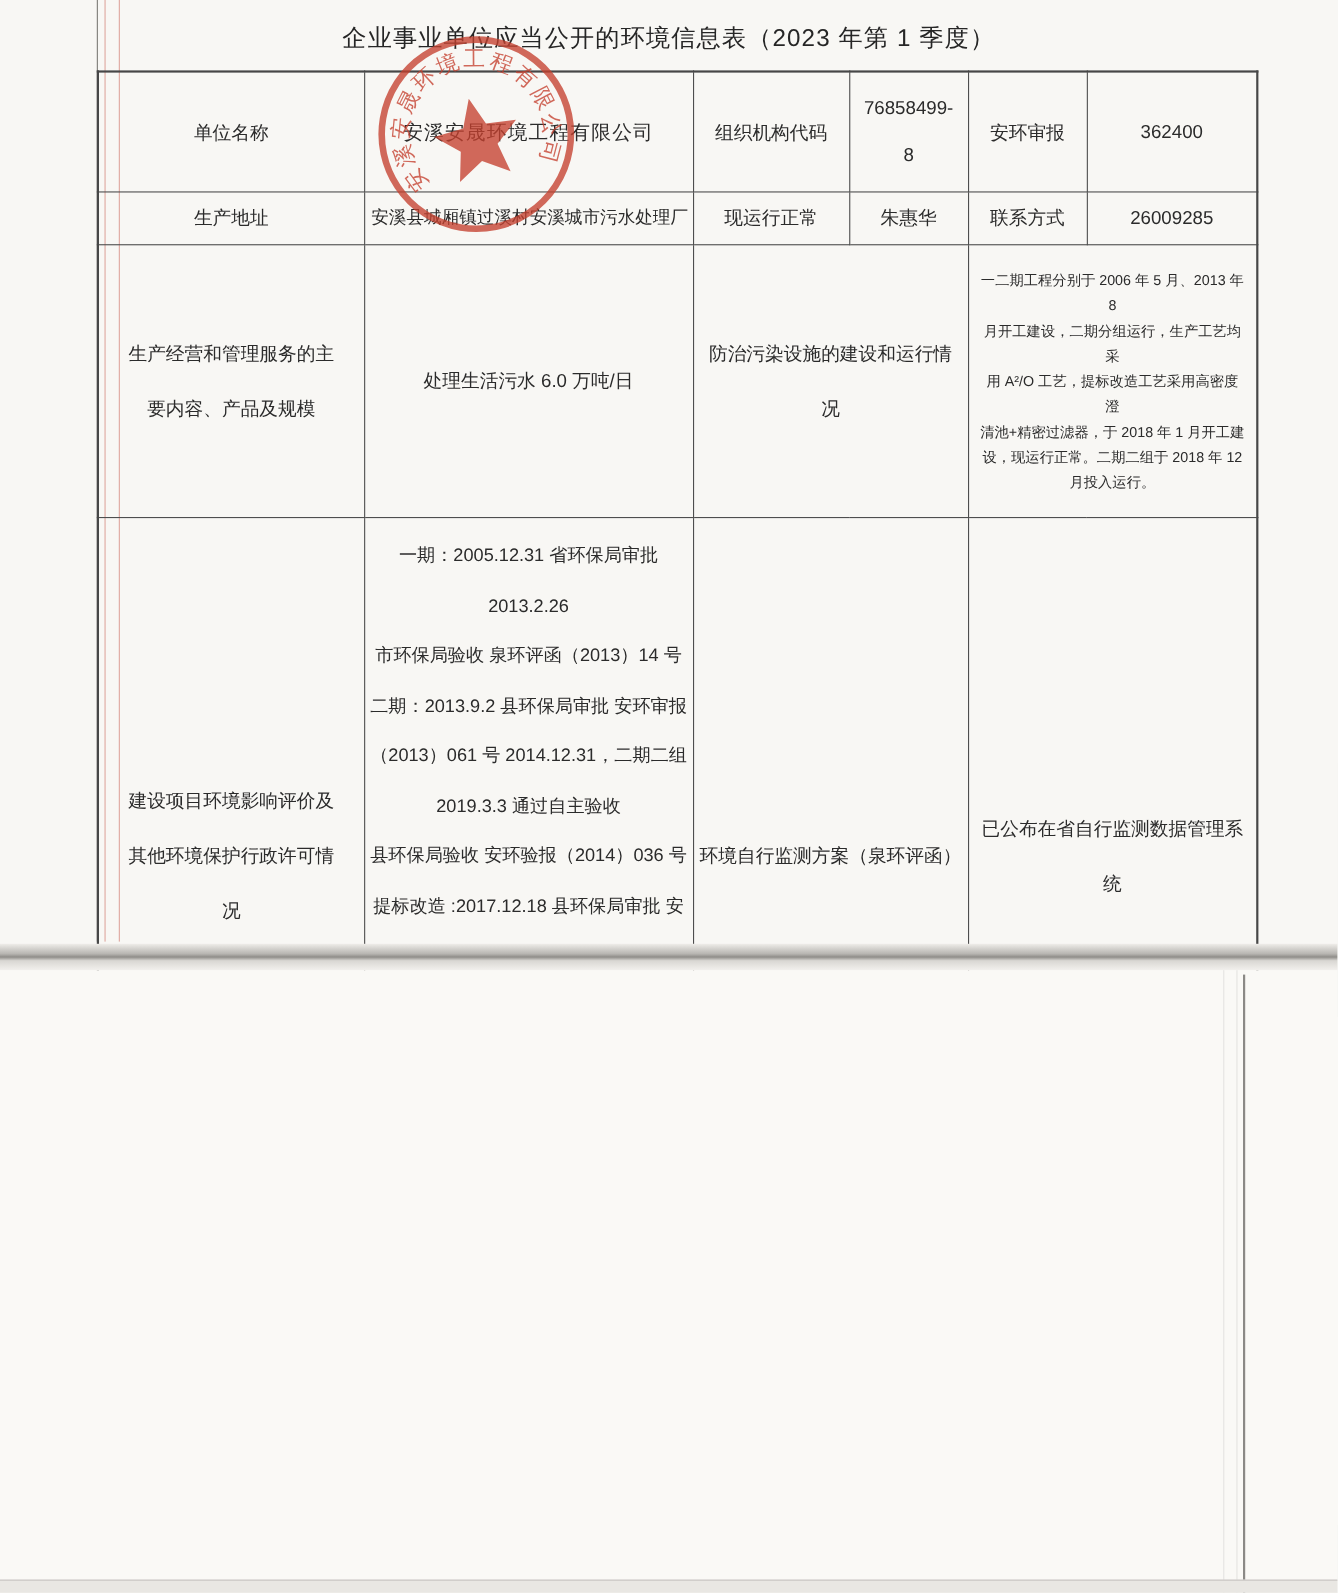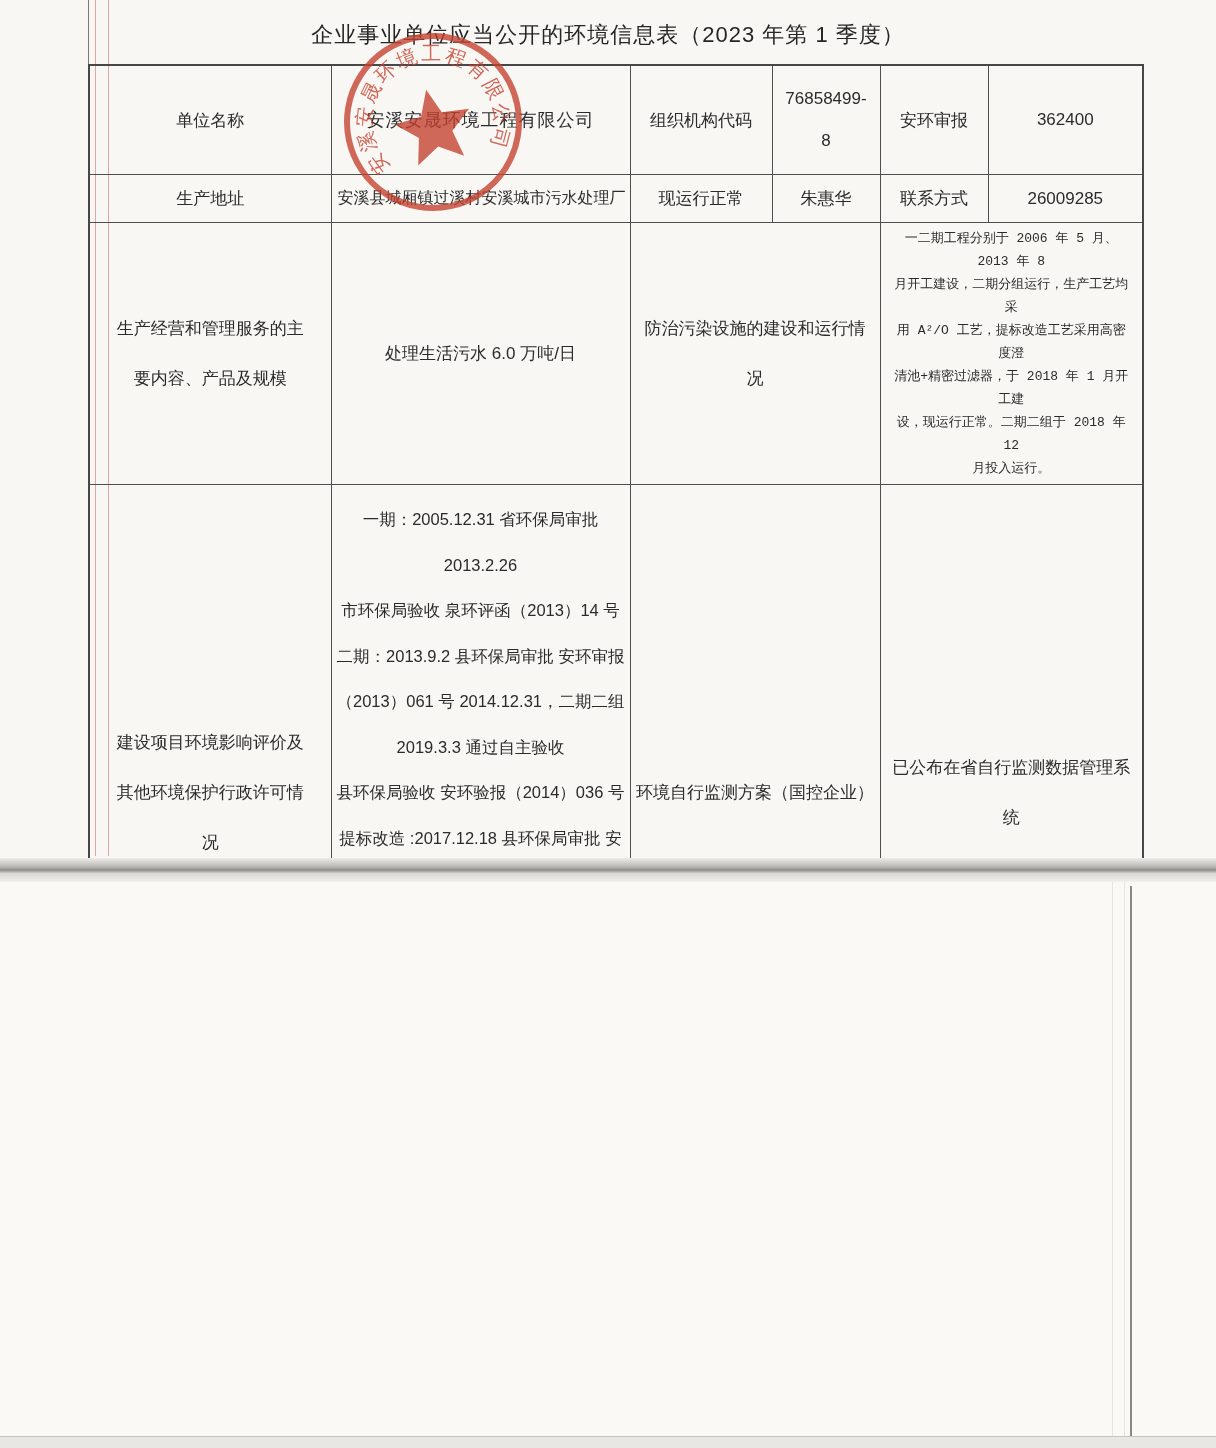--- a/index.html
+++ b/index.html
@@ -39,21 +39,21 @@
     padding:12px 4px;font-size:17px;white-space:pre-line;
     overflow:hidden;
   }
   .t1{left:88px;top:64px;width:1054px;border:2px solid #474747;}
 
   .t1 tr.r1{height:91px;} .t1 tr.r2{height:47px;} .t1 tr.r3{height:138px;} .t1 tr.r4{height:455px;}
 
   .company{font-size:18px;letter-spacing:1px;}
   .breakall{display:inline-block;width:86px;word-break:break-all;line-height:42px;text-align:center;}
   .lh50{line-height:50px;}
-  .small6{font-size:13px;line-height:23px;padding:4px 10px;text-align:center;font-family:Liberation Mono, monospace;}
+  .small6{font-size:13px;line-height:23px;padding:20px 10px;text-align:center;}
   .eia{font-size:16.5px;line-height:45.5px;text-align:center;}
 
   
   .stamp{position:absolute;left:333px;top:22px;width:200px;height:200px;z-index:5;pointer-events:none;}
 </style>
 </head>
 <body>
 
 <div class="page1">
   <div class="vline edge-dark" style="left:88px;top:0;height:856px;"></div>
@@ -108,21 +108,21 @@
       <td class="eia">一期：2005.12.31 省环保局审批  2013.2.26
 市环保局验收  泉环评函（2013）14 号
 二期：2013.9.2  县环保局审批  安环审报
 （2013）061 号  2014.12.31，二期二组
 2019.3.3 通过自主验收
 县环保局验收  安环验报（2014）036 号
 提标改造 :2017.12.18  县环保局审批  安环审
 报（2017）061 号  2018.8.12  自主验收
 2022.4.28 取得国家版排污许可证  编号：
 913505247685849989001Q</td>
-      <td class="lh50" colspan="2">环境自行监测方案（国控企业）</td>
+      <td class="lh50" colspan="2">环境自行监测方案（泉环评函）</td>
       <td class="lh50" colspan="2">已公布在省自行监测数据管理系
 统</td>
     </tr>
   </tbody>
     </table>
 
   <svg class="stamp" viewBox="0 0 200 200">
     <g transform="rotate(-12 100 100)" opacity="0.78">
       <circle cx="100" cy="100" r="86" fill="none" stroke="#c5402f" stroke-width="6"></circle>
       <path id="sealArc" d="M 49.2 135.6 A 62 62 0 1 1 150.8 135.6" fill="none"></path>

